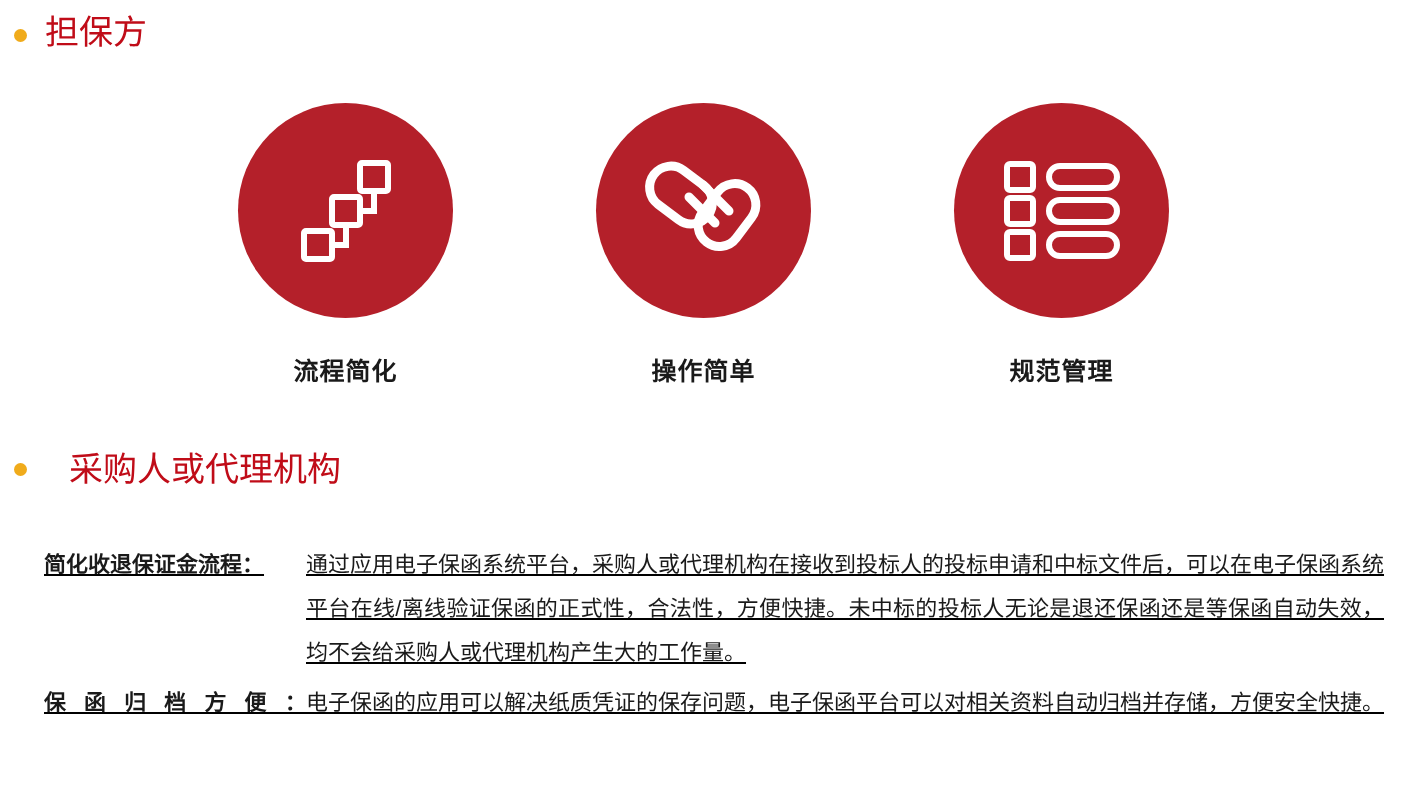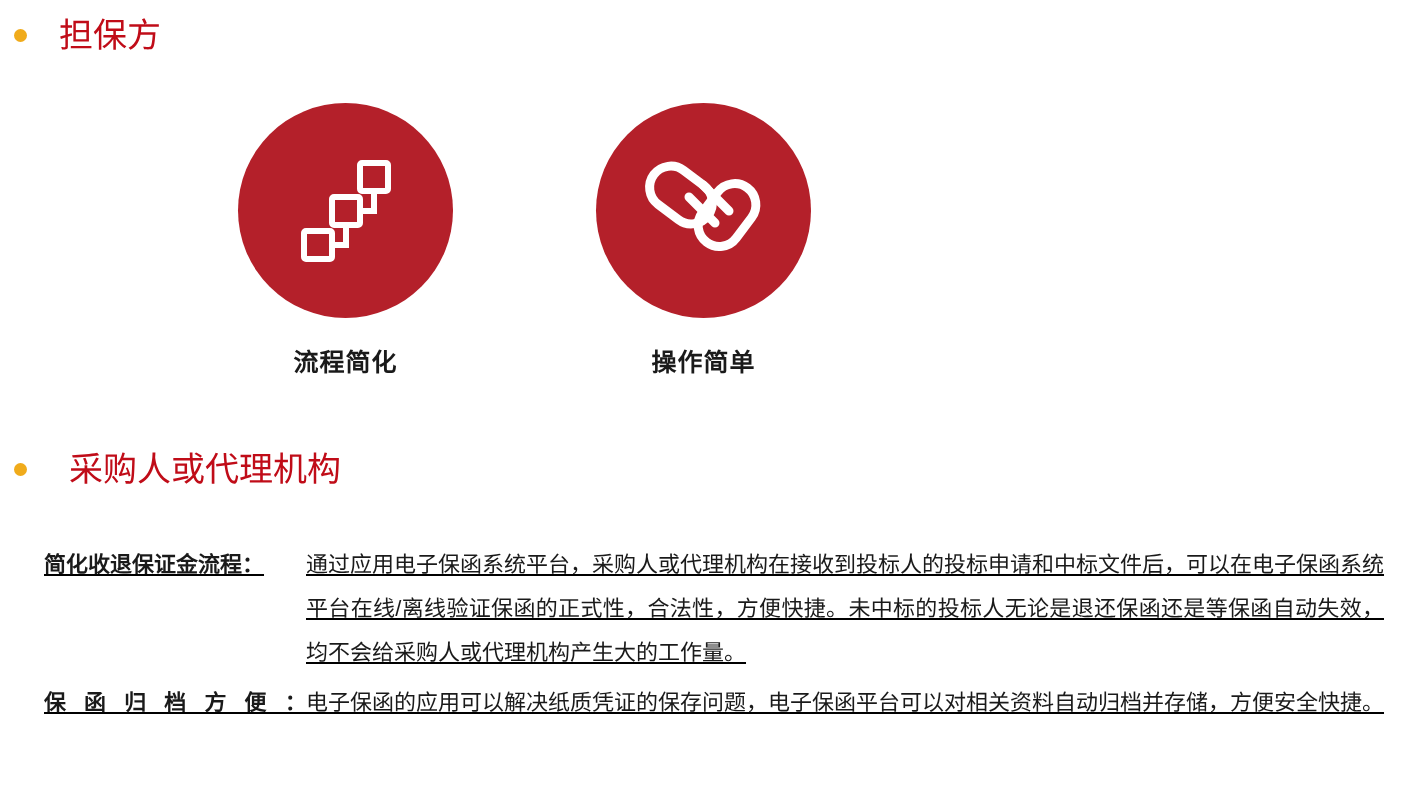--- a/index.html
+++ b/index.html
@@ -34,21 +34,22 @@
     font-weight: 400;
     line-height: 1;
     white-space: nowrap;
   }
 
   #head-guarantor {
     left: 14px;
     top: 18px;
   }
   #head-guarantor .section-title {
-    margin-left: 32px;
+    margin-left: 18px;
+    font-family: Liberation Mono, monospace;
   }
 
   #head-purchaser {
     left: 14px;
     top: 452px;
     gap: 12px;
   }
   #head-purchaser .section-title {
     margin-left: 30px;
   }
@@ -76,21 +77,21 @@
     border-radius: 50%;
     background: #b4202a;
     display: flex;
     align-items: center;
     justify-content: center;
   }
   .circle svg {
     display: block;
   }
   .icon-caption {
-    margin-top: 24px;
+    margin-top: 33px;
     font-size: 25px;
     font-weight: bold;
     color: #1a1a1a;
     letter-spacing: 1px;
     white-space: nowrap;
   }
 
   
   .body-block {
     position: absolute;
@@ -158,20 +159,35 @@
           <path d="M46 20 A21 21 0 0 0 16 50 L34 68 A21 21 0 0 0 64 38 Z" transform="rotate(-8 40 44)"></path>
           <path d="M62 58 A21 21 0 0 0 92 88 L110 70 A21 21 0 0 0 80 40 Z" transform="rotate(-8 86 64)"></path>
           <path d="M48 46 L74 72"></path>
           <path d="M62 34 L88 60"></path>
         </g>
       </svg>
     </div>
     <div class="icon-caption">操作简单</div>
   </div>
 
+  <div class="icon-item">
+    <div class="circle">
+      <svg width="122" height="110" viewBox="0 0 122 110">
+        <g fill="none" stroke="#ffffff" stroke-width="6">
+          <rect x="6" y="8" width="26" height="26" rx="3"></rect>
+          <rect x="6" y="42" width="26" height="26" rx="3"></rect>
+          <rect x="6" y="76" width="26" height="26" rx="3"></rect>
+          <rect x="48" y="10" width="68" height="22" rx="11"></rect>
+          <rect x="48" y="44" width="68" height="22" rx="11"></rect>
+          <rect x="48" y="78" width="68" height="22" rx="11"></rect>
+        </g>
+      </svg>
+    </div>
+    <div class="icon-caption">规范管理</div>
+  </div>
 
 </div>
 
 <div class="section-head" id="head-purchaser">
   <span class="bullet-dot"></span>
   <span class="section-title">采购人或代理机构</span>
 </div>
 
 <div class="body-block">
 

